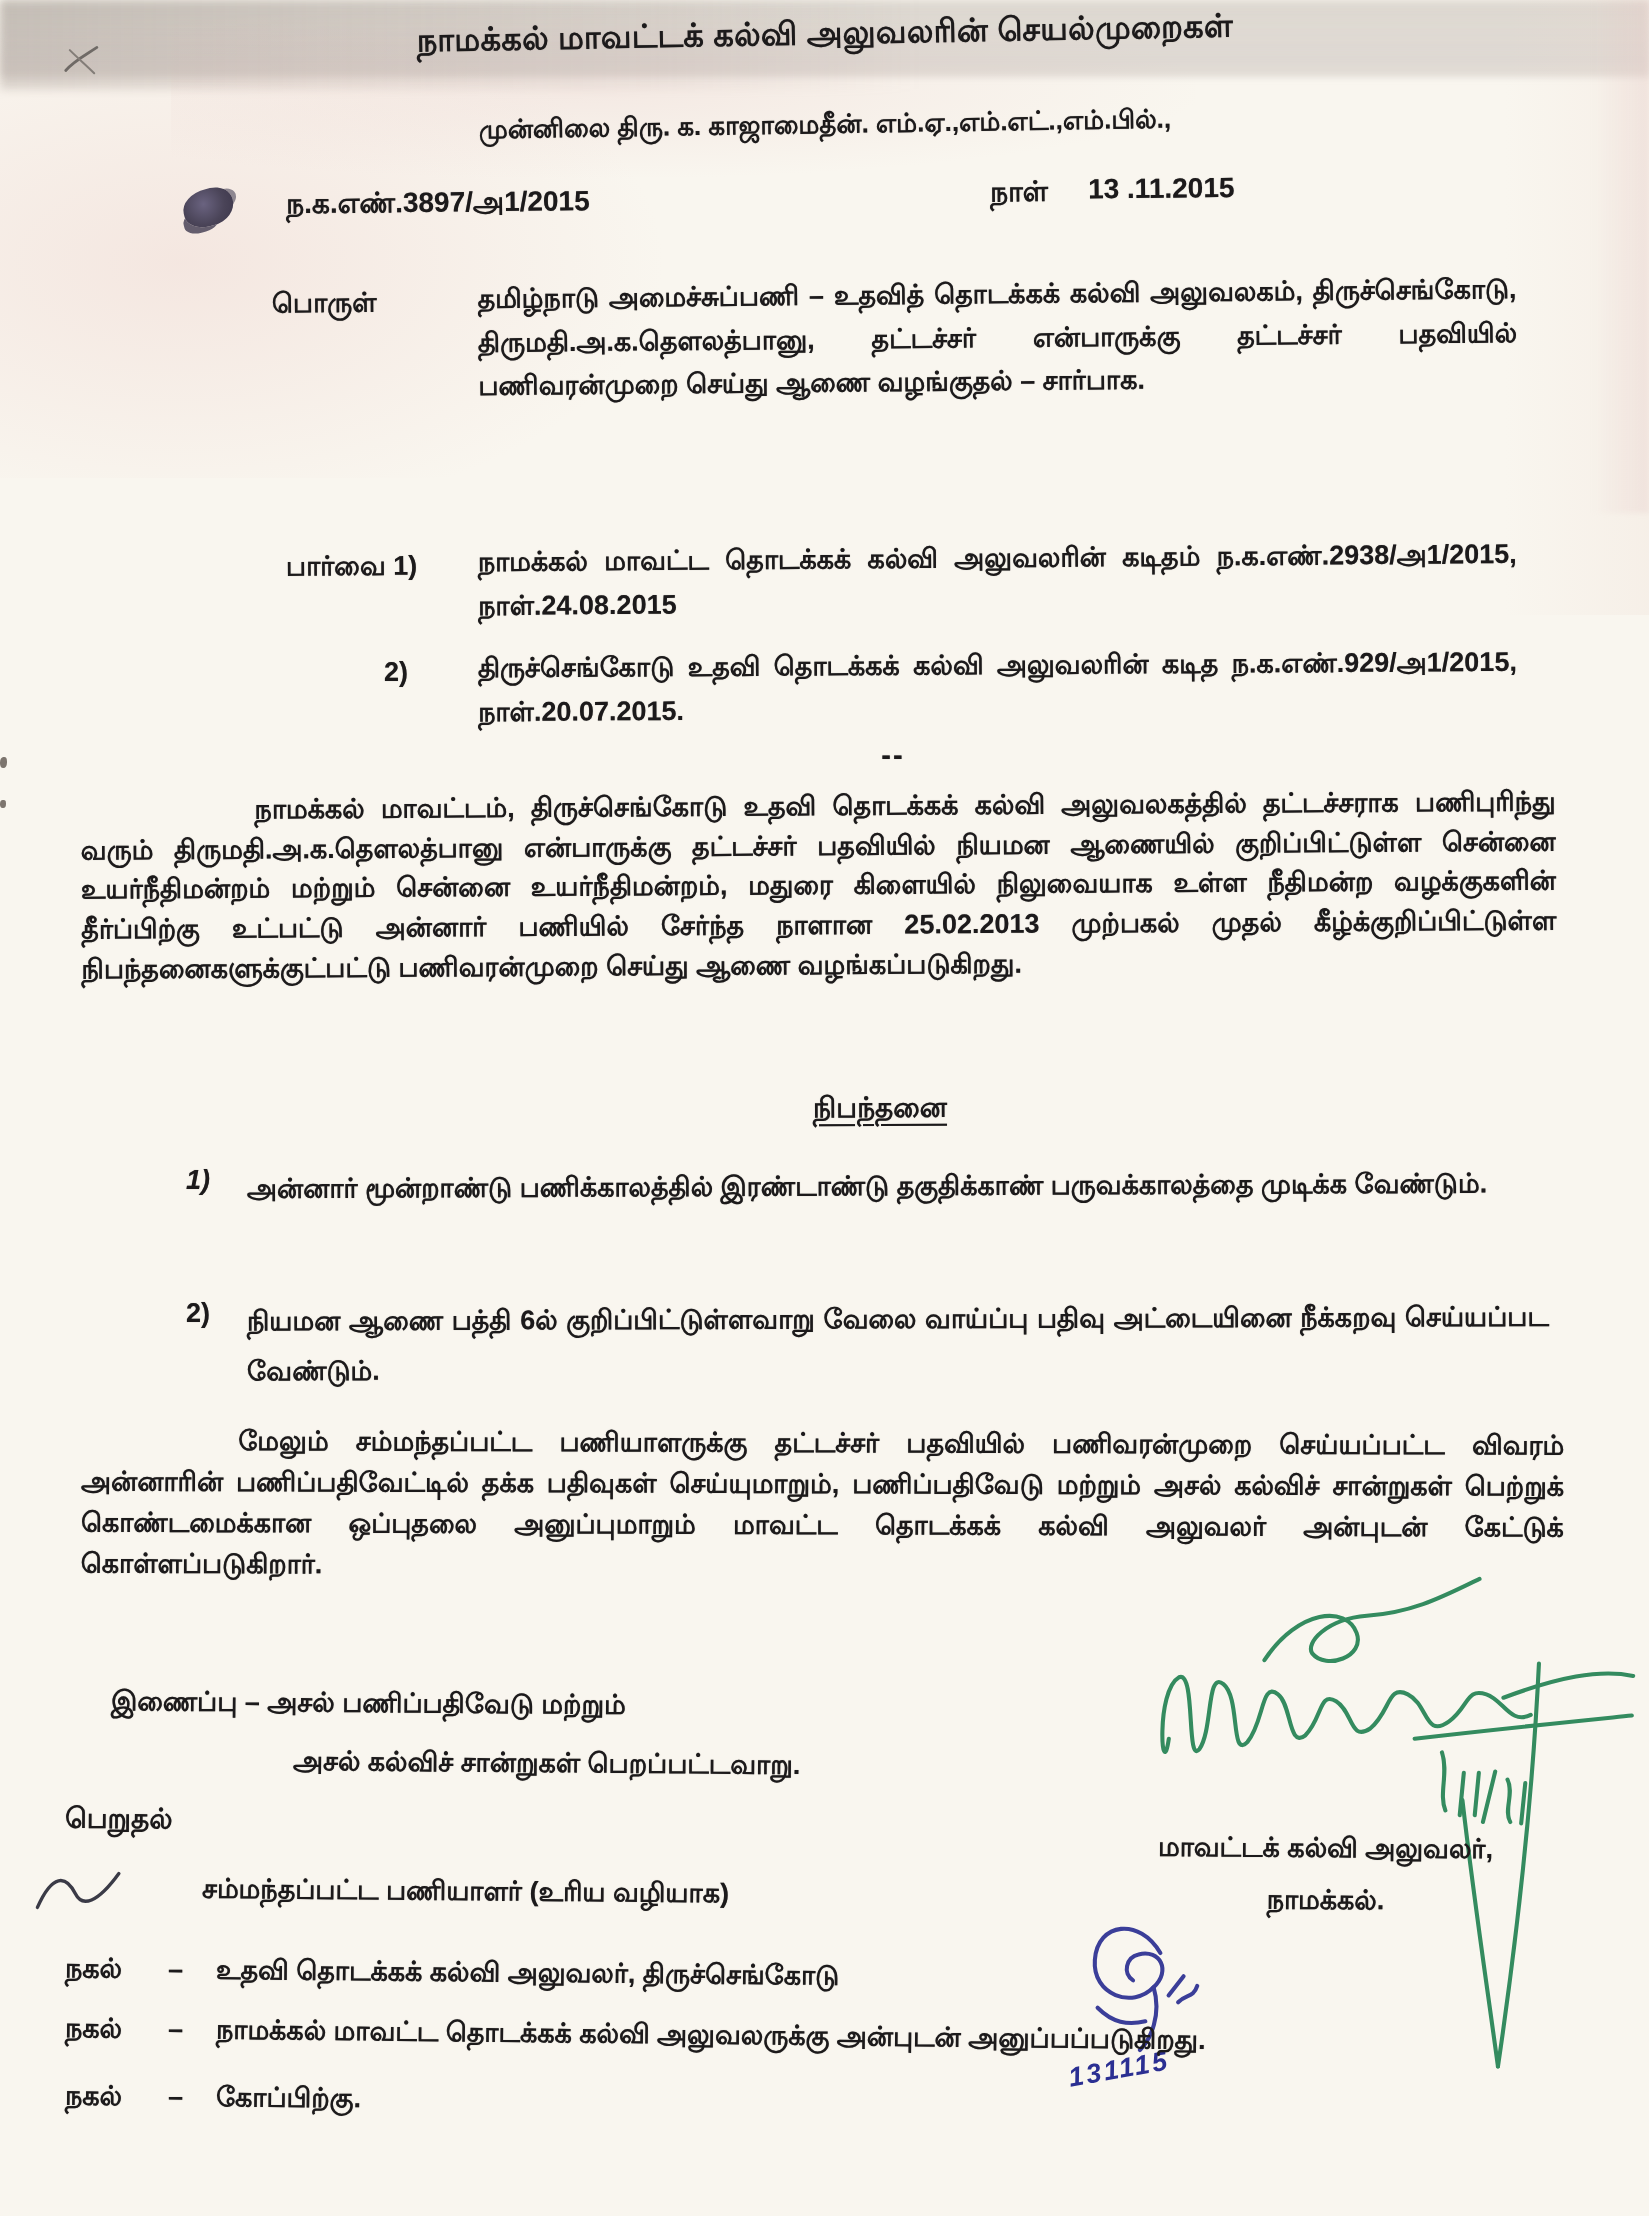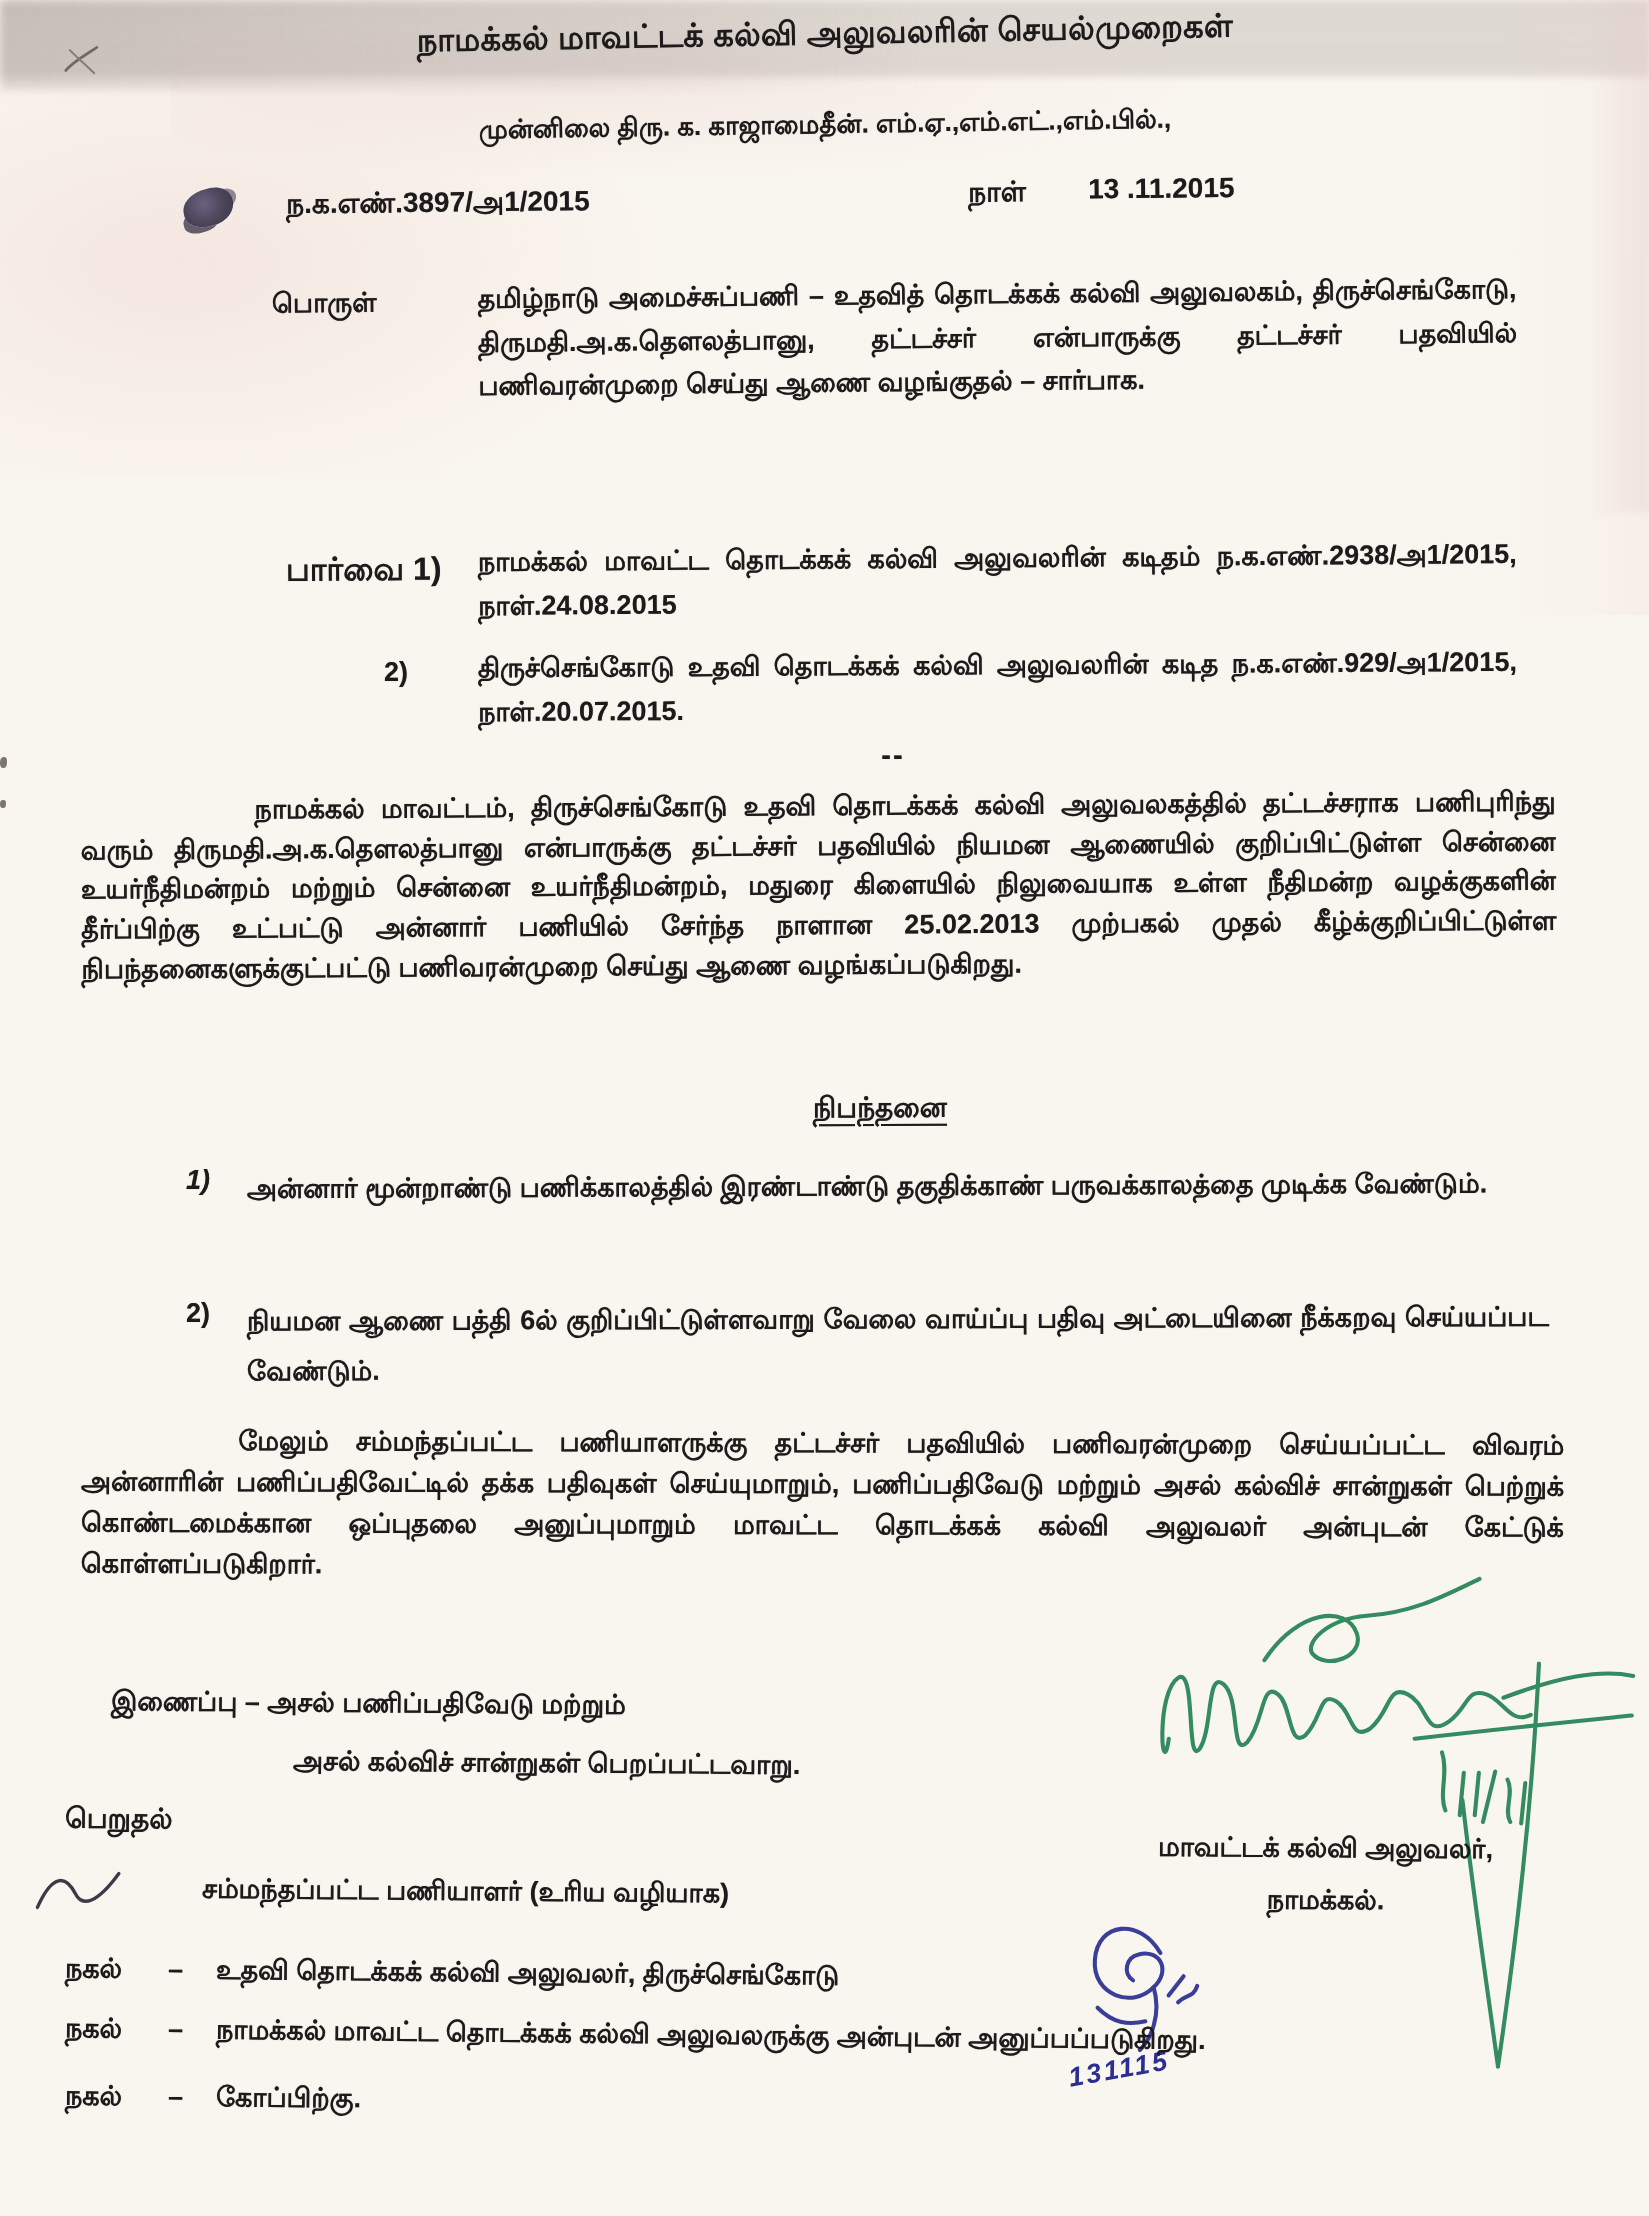--- a/index.html
+++ b/index.html
@@ -60,28 +60,28 @@
 
   <svg class="abs" style="left:60px;top:42px;" width="44" height="38" viewBox="0 0 64 56">
     <path d="M8,42 C20,28 36,20 54,8" stroke="#6f6a66" stroke-width="4" fill="none" stroke-linecap="round"></path>
     <path d="M14,12 C26,24 38,34 50,46" stroke="#837d78" stroke-width="3" fill="none" stroke-linecap="round"></path>
   </svg>
 
   <div class="abs blob" style="left:183px;top:189px;width:51px;height:37px;"></div>
 
   <div class="abs" style="left:0;top:183px;width:1650px;transform:rotate(-0.55deg);">
     <span class="abs txt refline b" style="left:286px;top:0;">ந.க.எண்.3897/அ1/2015</span>
-    <span class="abs txt refline b" style="left:968px;top:-5.5px;">நாள்</span>
+    <span class="abs txt refline b" style="left:990px;top:-5.5px;">நாள்</span>
     <span class="abs txt refline b" style="left:1088px;top:-6.8px;">13 .11.2015</span>
   </div>
 
   <div class="abs txt refline sb" style="left:272px;top:288px;transform:rotate(-0.5deg);font-size:27px;">பொருள்</div>
   <div class="abs txt wrap just sb" style="left:478px;top:273px;width:1039px;font-size:27px;line-height:1.62;transform:rotate(-0.55deg);">தமிழ்நாடு அமைச்சுப்பணி – உதவித் தொடக்கக் கல்வி அலுவலகம், திருச்செங்கோடு, திருமதி.அ.க.தௌலத்பானு, தட்டச்சர் என்பாருக்கு தட்டச்சர் பதவியில் பணிவரன்முறை செய்து ஆணை வழங்குதல் – சார்பாக.</div>
 
-  <div class="abs txt sb" style="left:286px;top:551px;font-size:32px;transform:rotate(-0.4deg);">பார்வை 1)</div>
+  <div class="abs txt sb" style="left:286px;top:551px;font-size:27px;transform:rotate(-0.4deg);">பார்வை 1)</div>
   <div class="abs txt wrap just sb" style="left:478px;top:537px;width:1039px;font-size:27px;line-height:1.62;transform:rotate(-0.45deg);">நாமக்கல் மாவட்ட தொடக்கக் கல்வி அலுவலரின் கடிதம் ந.க.எண்.2938/அ1/2015, நாள்.24.08.2015</div>
 
   <div class="abs txt sb" style="left:384px;top:657px;font-size:27px;">2)</div>
   <div class="abs txt wrap just sb" style="left:478px;top:644px;width:1039px;font-size:27px;line-height:1.62;transform:rotate(-0.35deg);">திருச்செங்கோடு உதவி தொடக்கக் கல்வி அலுவலரின் கடித ந.க.எண்.929/அ1/2015, நாள்.20.07.2015.</div>
 
   <div class="abs txt b center" style="left:0;top:739px;width:1650px;font-size:29px;letter-spacing:2.1px;transform:translateX(68px);">--</div>
 
   <div class="abs txt wrap just sb body39" style="left:81px;top:787px;width:1475px;text-indent:174px;transform:rotate(-0.35deg);">நாமக்கல் மாவட்டம், திருச்செங்கோடு உதவி தொடக்கக் கல்வி அலுவலகத்தில் தட்டச்சராக பணிபுரிந்து வரும் திருமதி.அ.க.தௌலத்பானு என்பாருக்கு தட்டச்சர் பதவியில் நியமன ஆணையில் குறிப்பிட்டுள்ள சென்னை உயர்நீதிமன்றம் மற்றும் சென்னை உயர்நீதிமன்றம், மதுரை கிளையில் நிலுவையாக உள்ள நீதிமன்ற வழக்குகளின் தீர்ப்பிற்கு உட்பட்டு அன்னார் பணியில் சேர்ந்த நாளான 25.02.2013 முற்பகல் முதல் கீழ்க்குறிப்பிட்டுள்ள நிபந்தனைகளுக்குட்பட்டு பணிவரன்முறை செய்து ஆணை வழங்கப்படுகிறது.</div>
 
   <div class="abs txt sb underline center" style="left:0;top:1092px;width:1650px;font-size:28px;transform:translateX(55px) rotate(-0.3deg);">நிபந்தனை</div>

